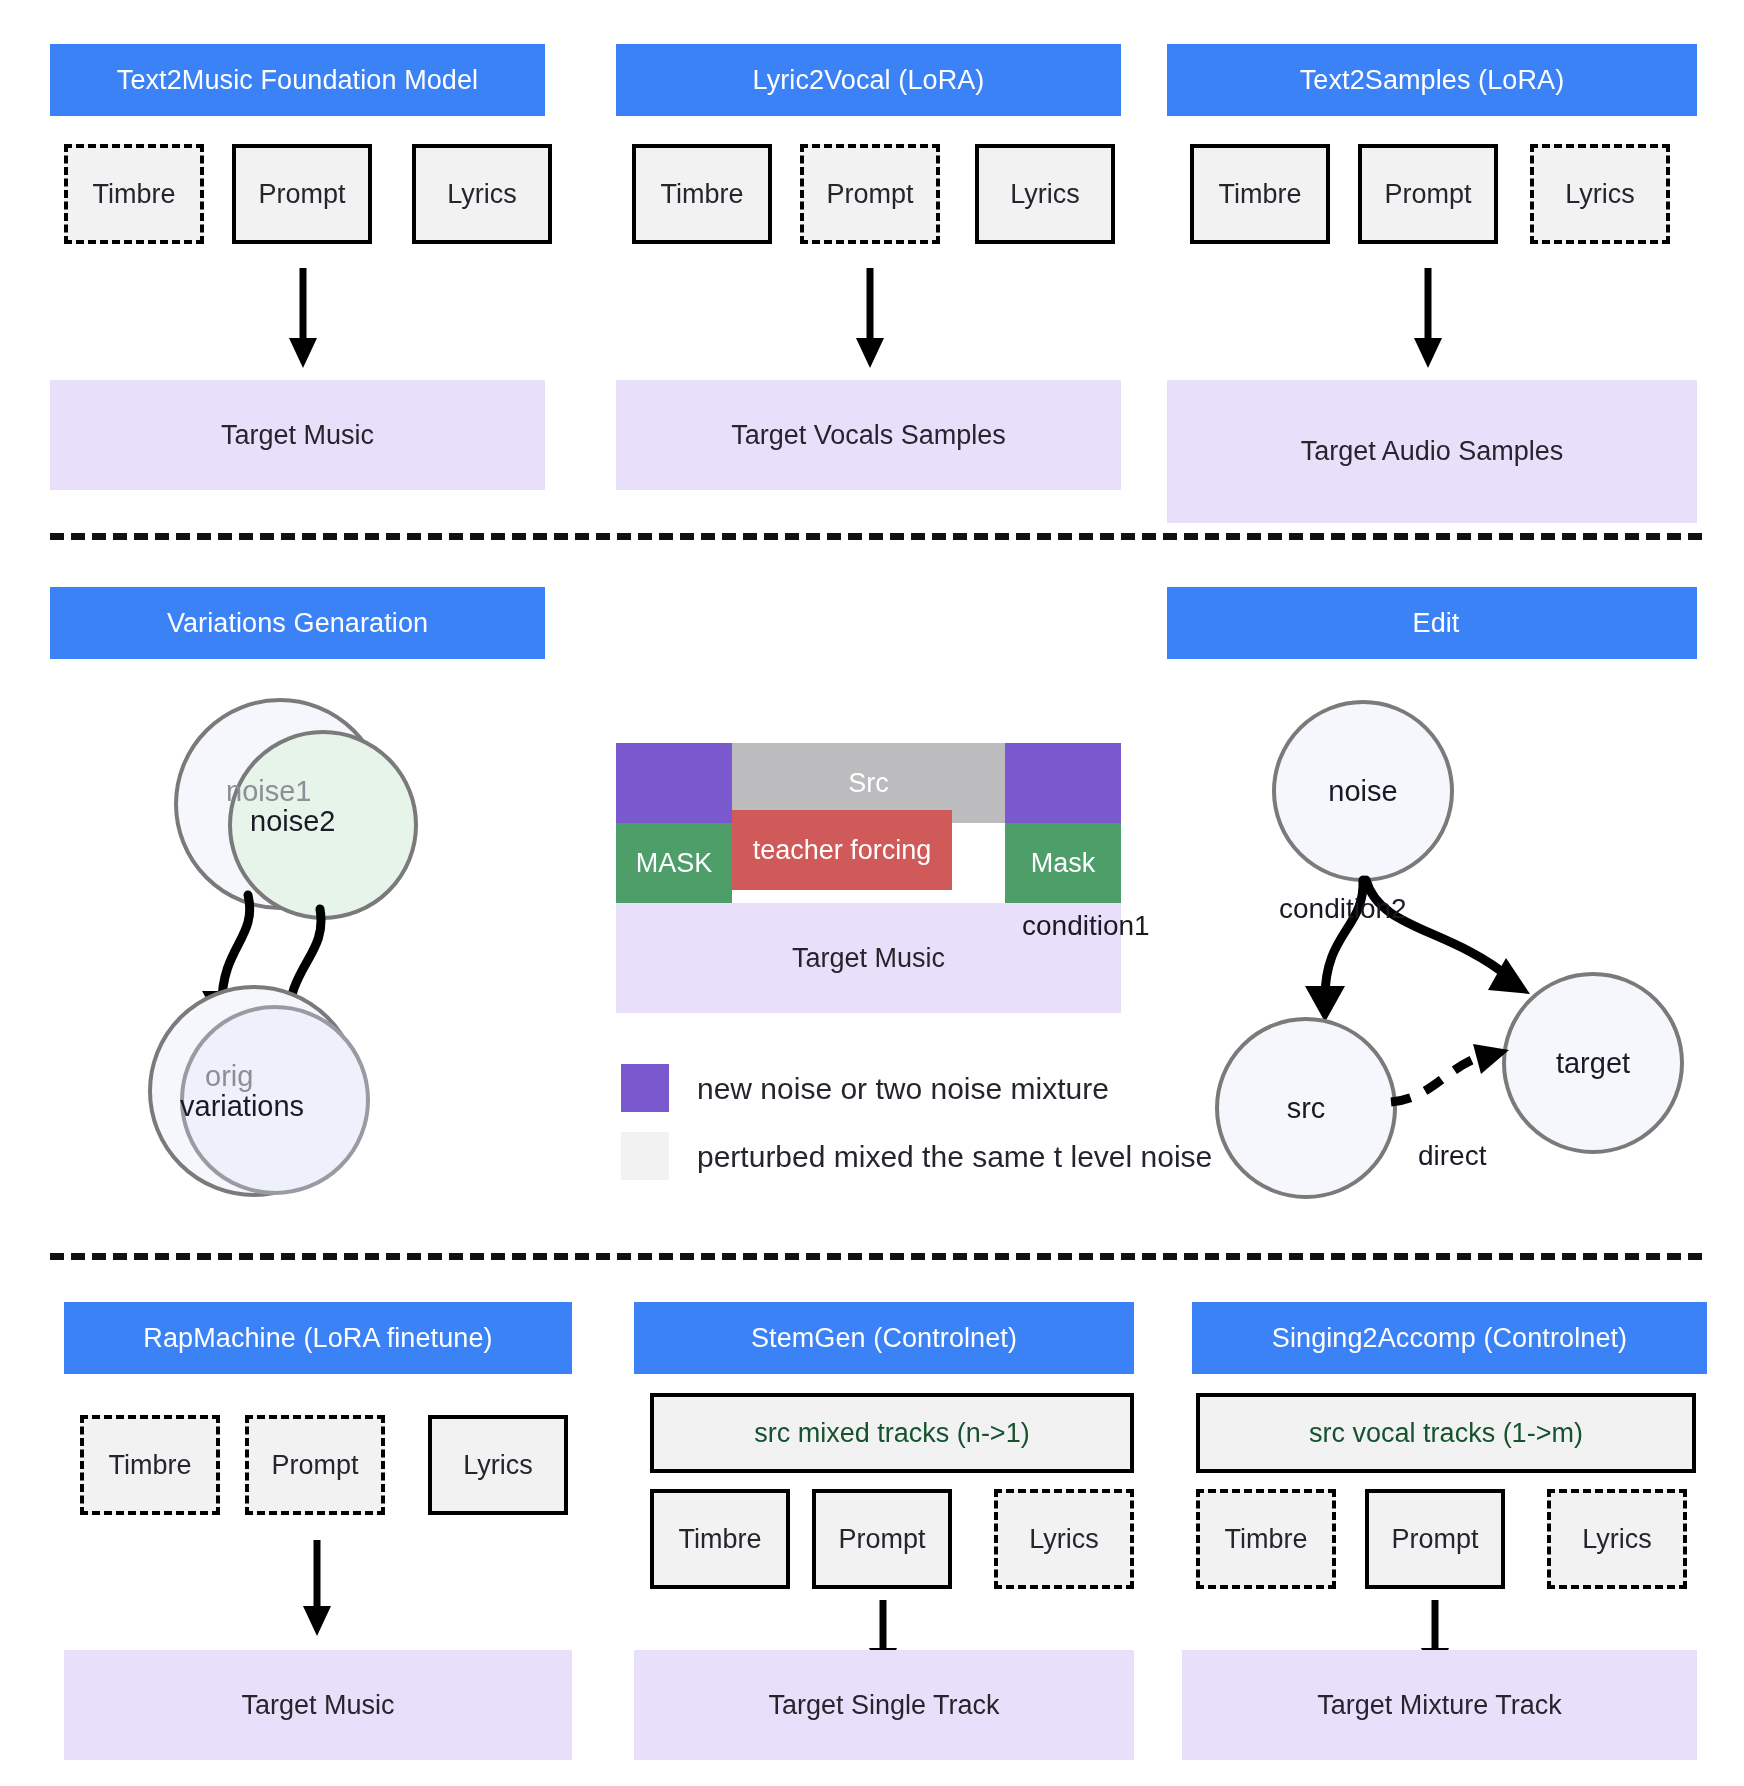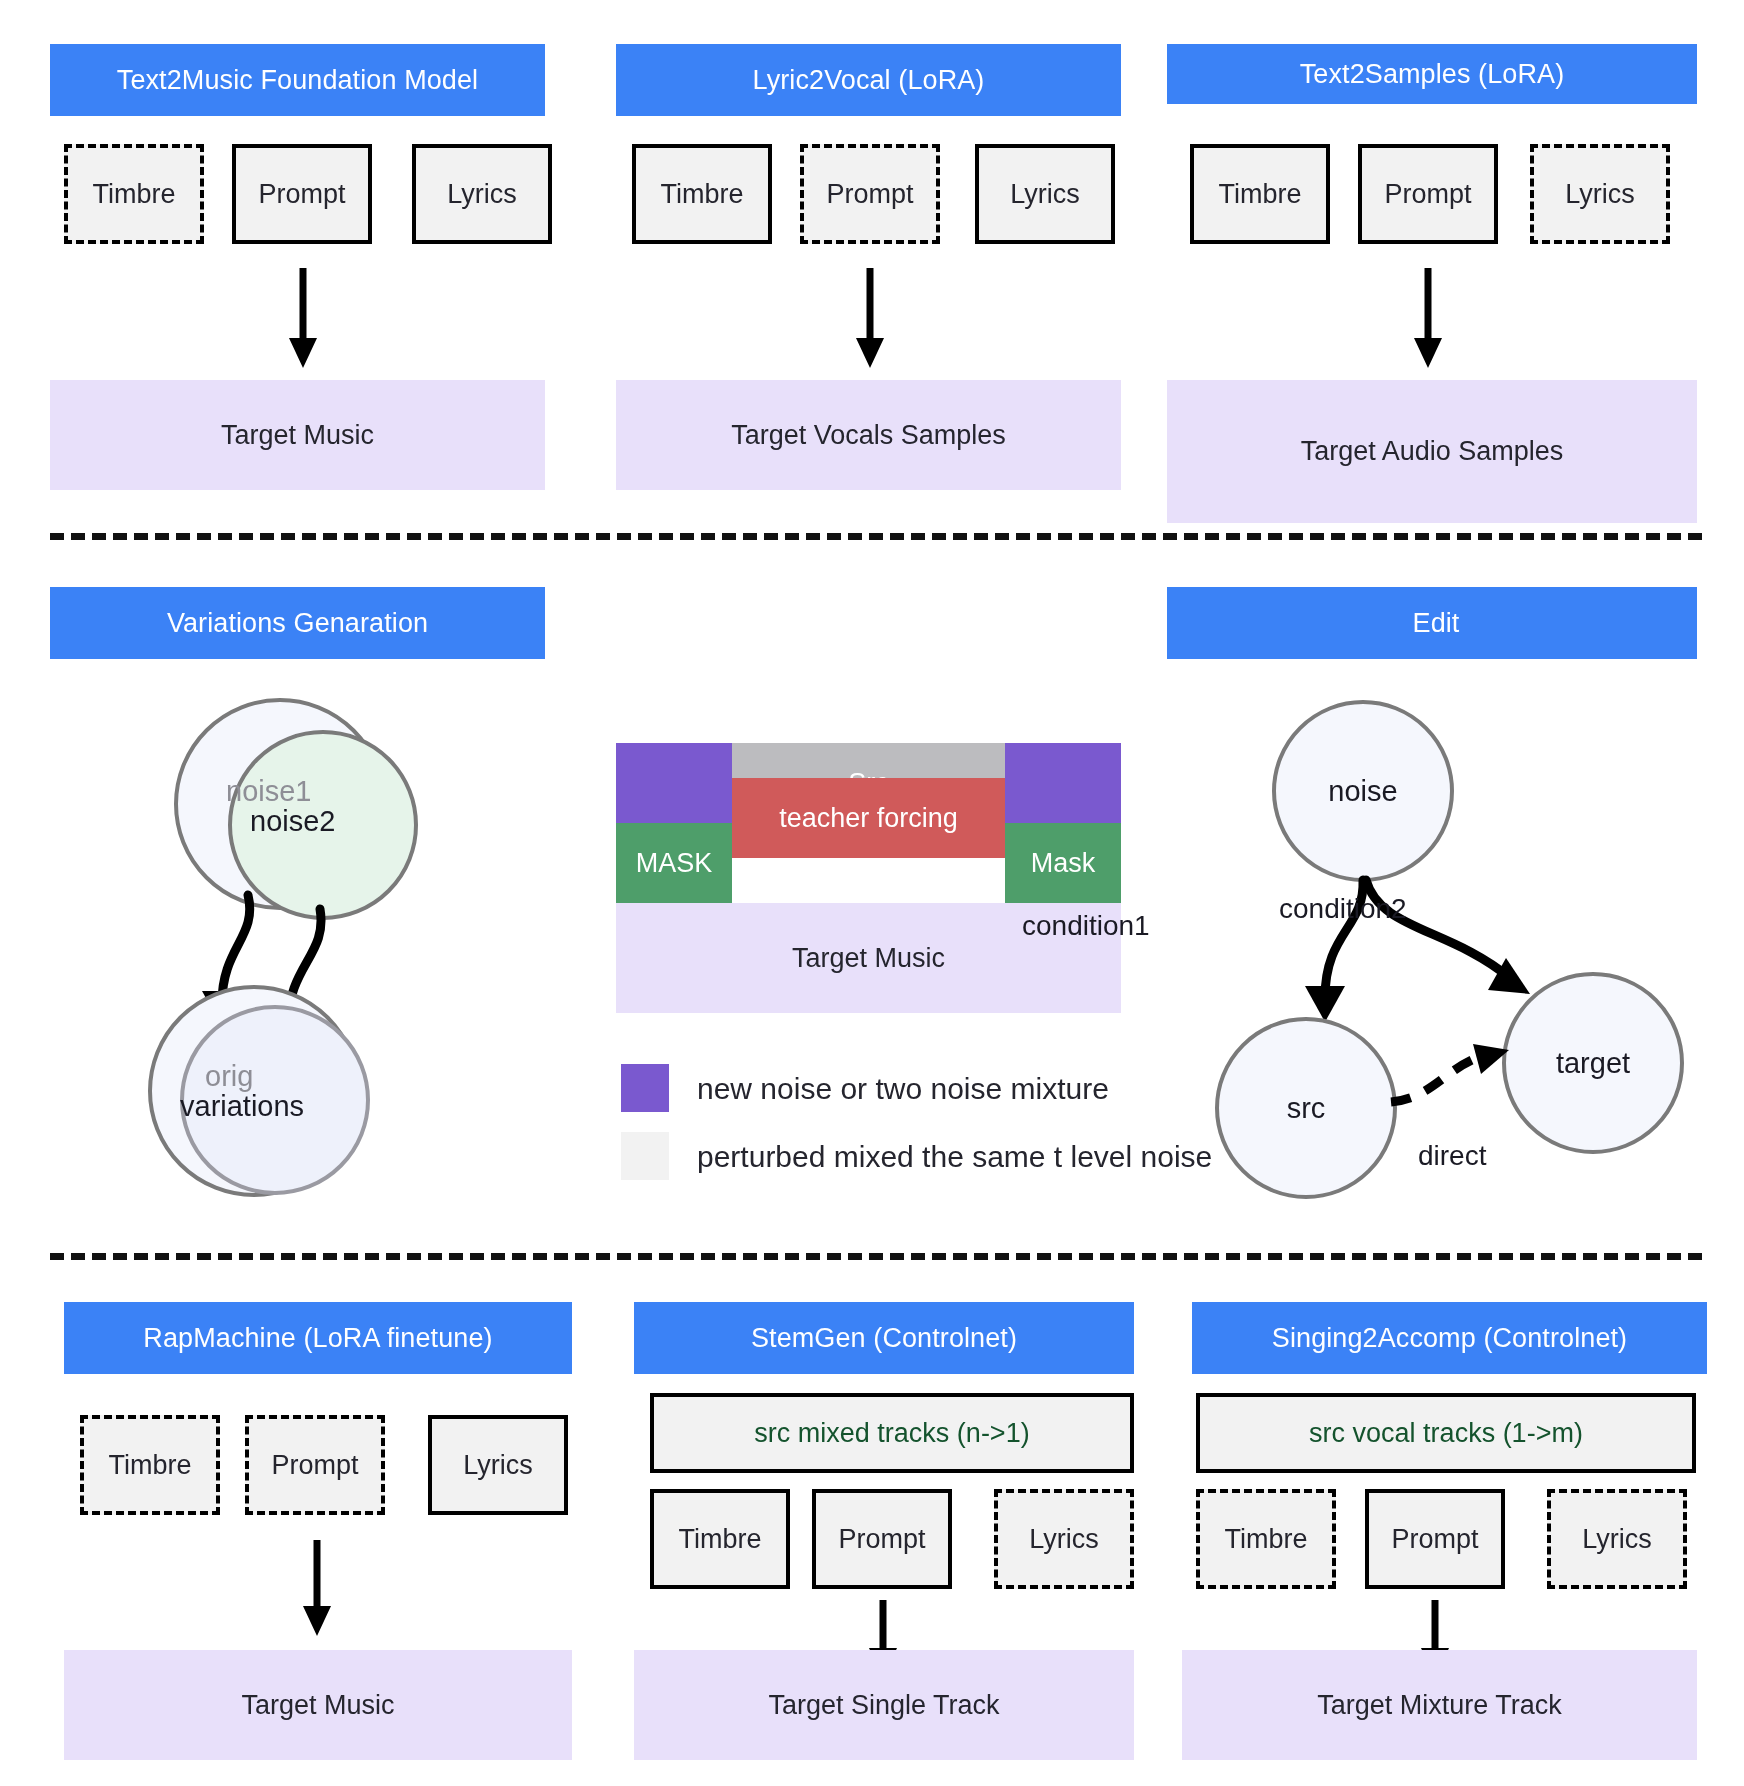--- a/index.html
+++ b/index.html
@@ -116,21 +116,21 @@
   <div class="hdr" style="left:616px; top:44px; width:505px; height:72px;">Lyric2Vocal (LoRA)</div>
   <div class="chip solid" style="left:632px; top:144px; width:140px; height:100px;">Timbre</div>
   <div class="chip dashed" style="left:800px; top:144px; width:140px; height:100px;">Prompt</div>
   <div class="chip solid" style="left:975px; top:144px; width:140px; height:100px;">Lyrics</div>
   <svg class="arrow-down" style="left:853px; top:268px; width:34px; height:100px;">
     <line x1="17" y1="0" x2="17" y2="78" stroke="#000" stroke-width="7"></line>
     <polygon points="17,100 3,70 31,70" fill="#000"></polygon>
   </svg>
   <div class="target" style="left:616px; top:380px; width:505px; height:110px;">Target Vocals Samples</div>
 
-  <div class="hdr" style="left:1167px; top:44px; width:530px; height:60px;">Text2Samples (LoRA)</div>
+  <div class="hdr" style="left:1167px; top:44px; width:530px; height:72px;">Text2Samples (LoRA)</div>
   <div class="chip solid" style="left:1190px; top:144px; width:140px; height:100px;">Timbre</div>
   <div class="chip solid" style="left:1358px; top:144px; width:140px; height:100px;">Prompt</div>
   <div class="chip dashed" style="left:1530px; top:144px; width:140px; height:100px;">Lyrics</div>
   <svg class="arrow-down" style="left:1411px; top:268px; width:34px; height:100px;">
     <line x1="17" y1="0" x2="17" y2="78" stroke="#000" stroke-width="7"></line>
     <polygon points="17,100 3,70 31,70" fill="#000"></polygon>
   </svg>
   <div class="target" style="left:1167px; top:380px; width:530px; height:143px;">Target Audio Samples</div>
 
   <div class="sep" style="left:50px; top:533px; width:1652px;"></div>
@@ -153,21 +153,21 @@
   <div class="circ c-blue-l" style="left:180px; top:1005px; width:190px; height:190px;"></div>
   <div class="lbl-float lbl-gray" style="left:205px; top:1060px;">orig</div>
   <div class="lbl-float lbl-dark" style="left:180px; top:1090px;">variations</div>
 
 
   <div class="rp rp-purple" style="left:616px; top:743px; width:116px; height:80px;"></div>
   <div class="rp rp-gray" style="left:732px; top:743px; width:273px; height:80px;">Src</div>
   <div class="rp rp-purple" style="left:1005px; top:743px; width:116px; height:80px;"></div>
 
   <div class="rp rp-green" style="left:616px; top:823px; width:116px; height:80px;">MASK</div>
-  <div class="rp rp-red" style="left:732px; top:778px; width:273px; height:80px;">teacher forcing</div>
+  <div class="rp rp-red" style="left:732px; top:810px; width:220px; height:80px;">teacher forcing</div>
   <div class="rp rp-green" style="left:1005px; top:823px; width:116px; height:80px;">Mask</div>
 
   <div class="target" style="left:616px; top:903px; width:505px; height:110px;">Target Music</div>
 
   <div class="lg-sw" style="left:621px; top:1064px; background:#7a59cf;"></div>
   <div class="lg-tx" style="left:697px; top:1072px;">new noise or two noise mixture</div>
   <div class="lg-sw" style="left:621px; top:1132px; background:#f2f2f2;"></div>
   <div class="lg-tx" style="left:697px; top:1140px;">perturbed mixed the same t level noise</div>
 
   <div class="hdr" style="left:1167px; top:587px; width:530px; height:72px;padding-left:8px;">Edit</div>

